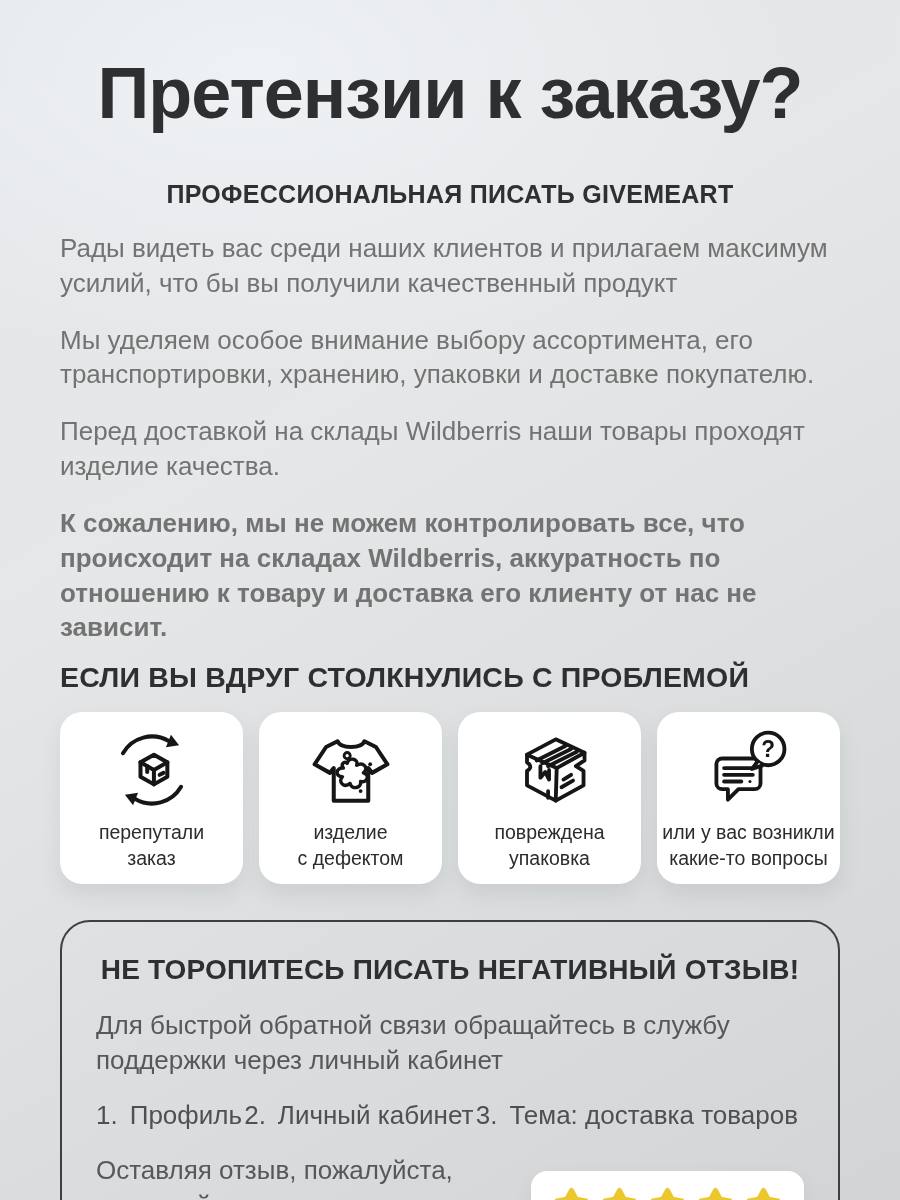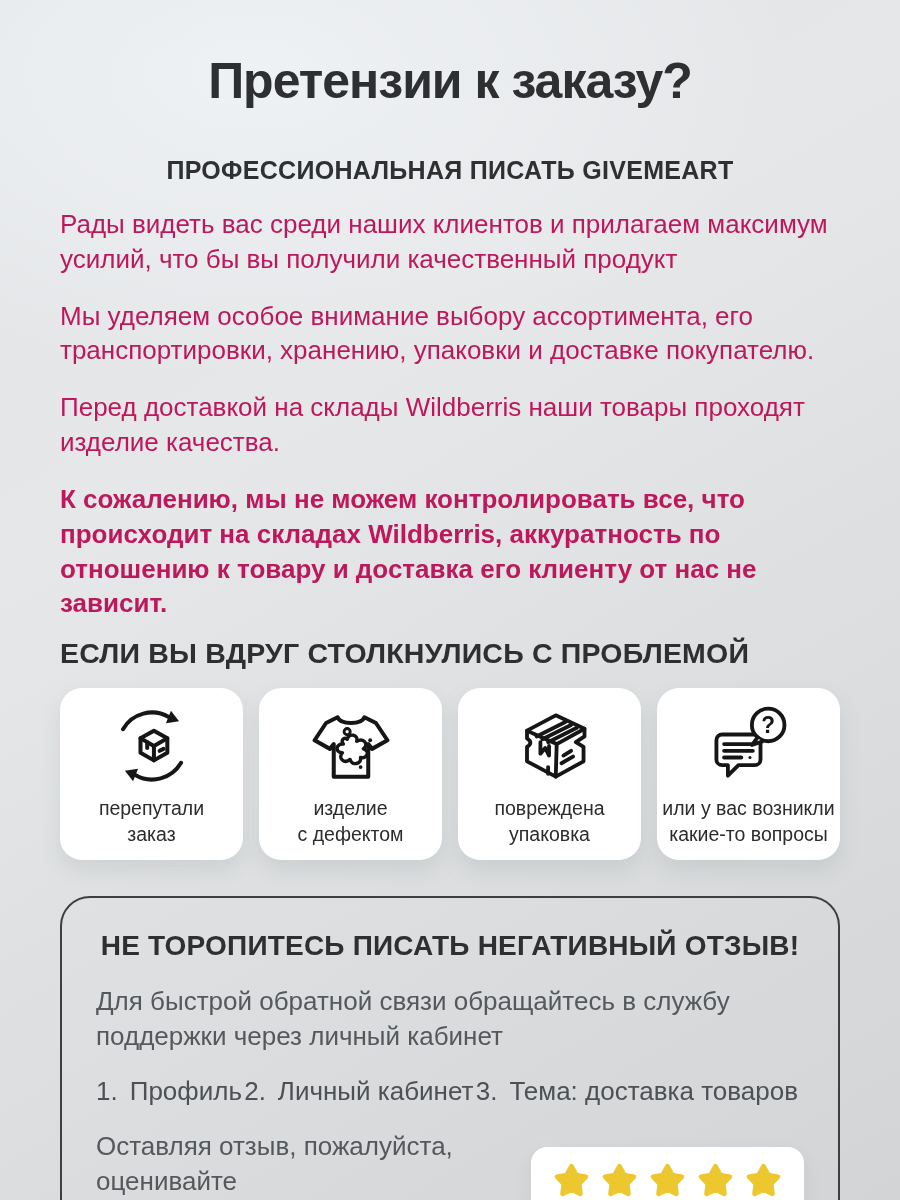--- a/index.html
+++ b/index.html
@@ -7,29 +7,29 @@
     width:900px;height:1200px;overflow:hidden;
     font-family:"Liberation Sans","DejaVu Sans",sans-serif;
     background:
       radial-gradient(ellipse 900px 500px at 28% 6%, rgba(240,243,246,.9), rgba(240,243,246,0) 60%),
       linear-gradient(150deg,#e3e6e9 0%,#e6e7e8 35%,#dcdedf 65%,#d2d4d5 100%);
     color:#2e3032;
   }
   .content{padding:0 60px;}
   .page-title{
     margin:52px 0 0;text-align:center;
-    font-size:50px;font-weight:700;letter-spacing:-1px;color:#2d2f31;
+    font-size:72px;font-weight:700;letter-spacing:-1px;color:#2d2f31;
   }
   .subtitle{
     margin:46px 0 0;text-align:center;
     font-size:25px;font-weight:700;letter-spacing:.3px;color:#2e3032;
   }
   .intro{margin-top:22px;}
   .intro p{
-    margin:0 0 22px;font-size:26px;line-height:1.34;color:#be185d;
+    margin:0 0 22px;font-size:26px;line-height:1.34;color:#737373;
   }
   .intro p:last-child{margin-bottom:0;font-weight:bold;}
   .problems-heading{
     margin:16px 0 0;
     font-size:28.5px;font-weight:700;letter-spacing:.2px;color:#2d2f31;
   }
   .cards{display:flex;gap:16px;margin-top:18px;}
   .card{
     flex:1;background:#ffffff;border-radius:22px;height:172px;
     box-shadow:0 10px 20px rgba(130,136,142,.18);

